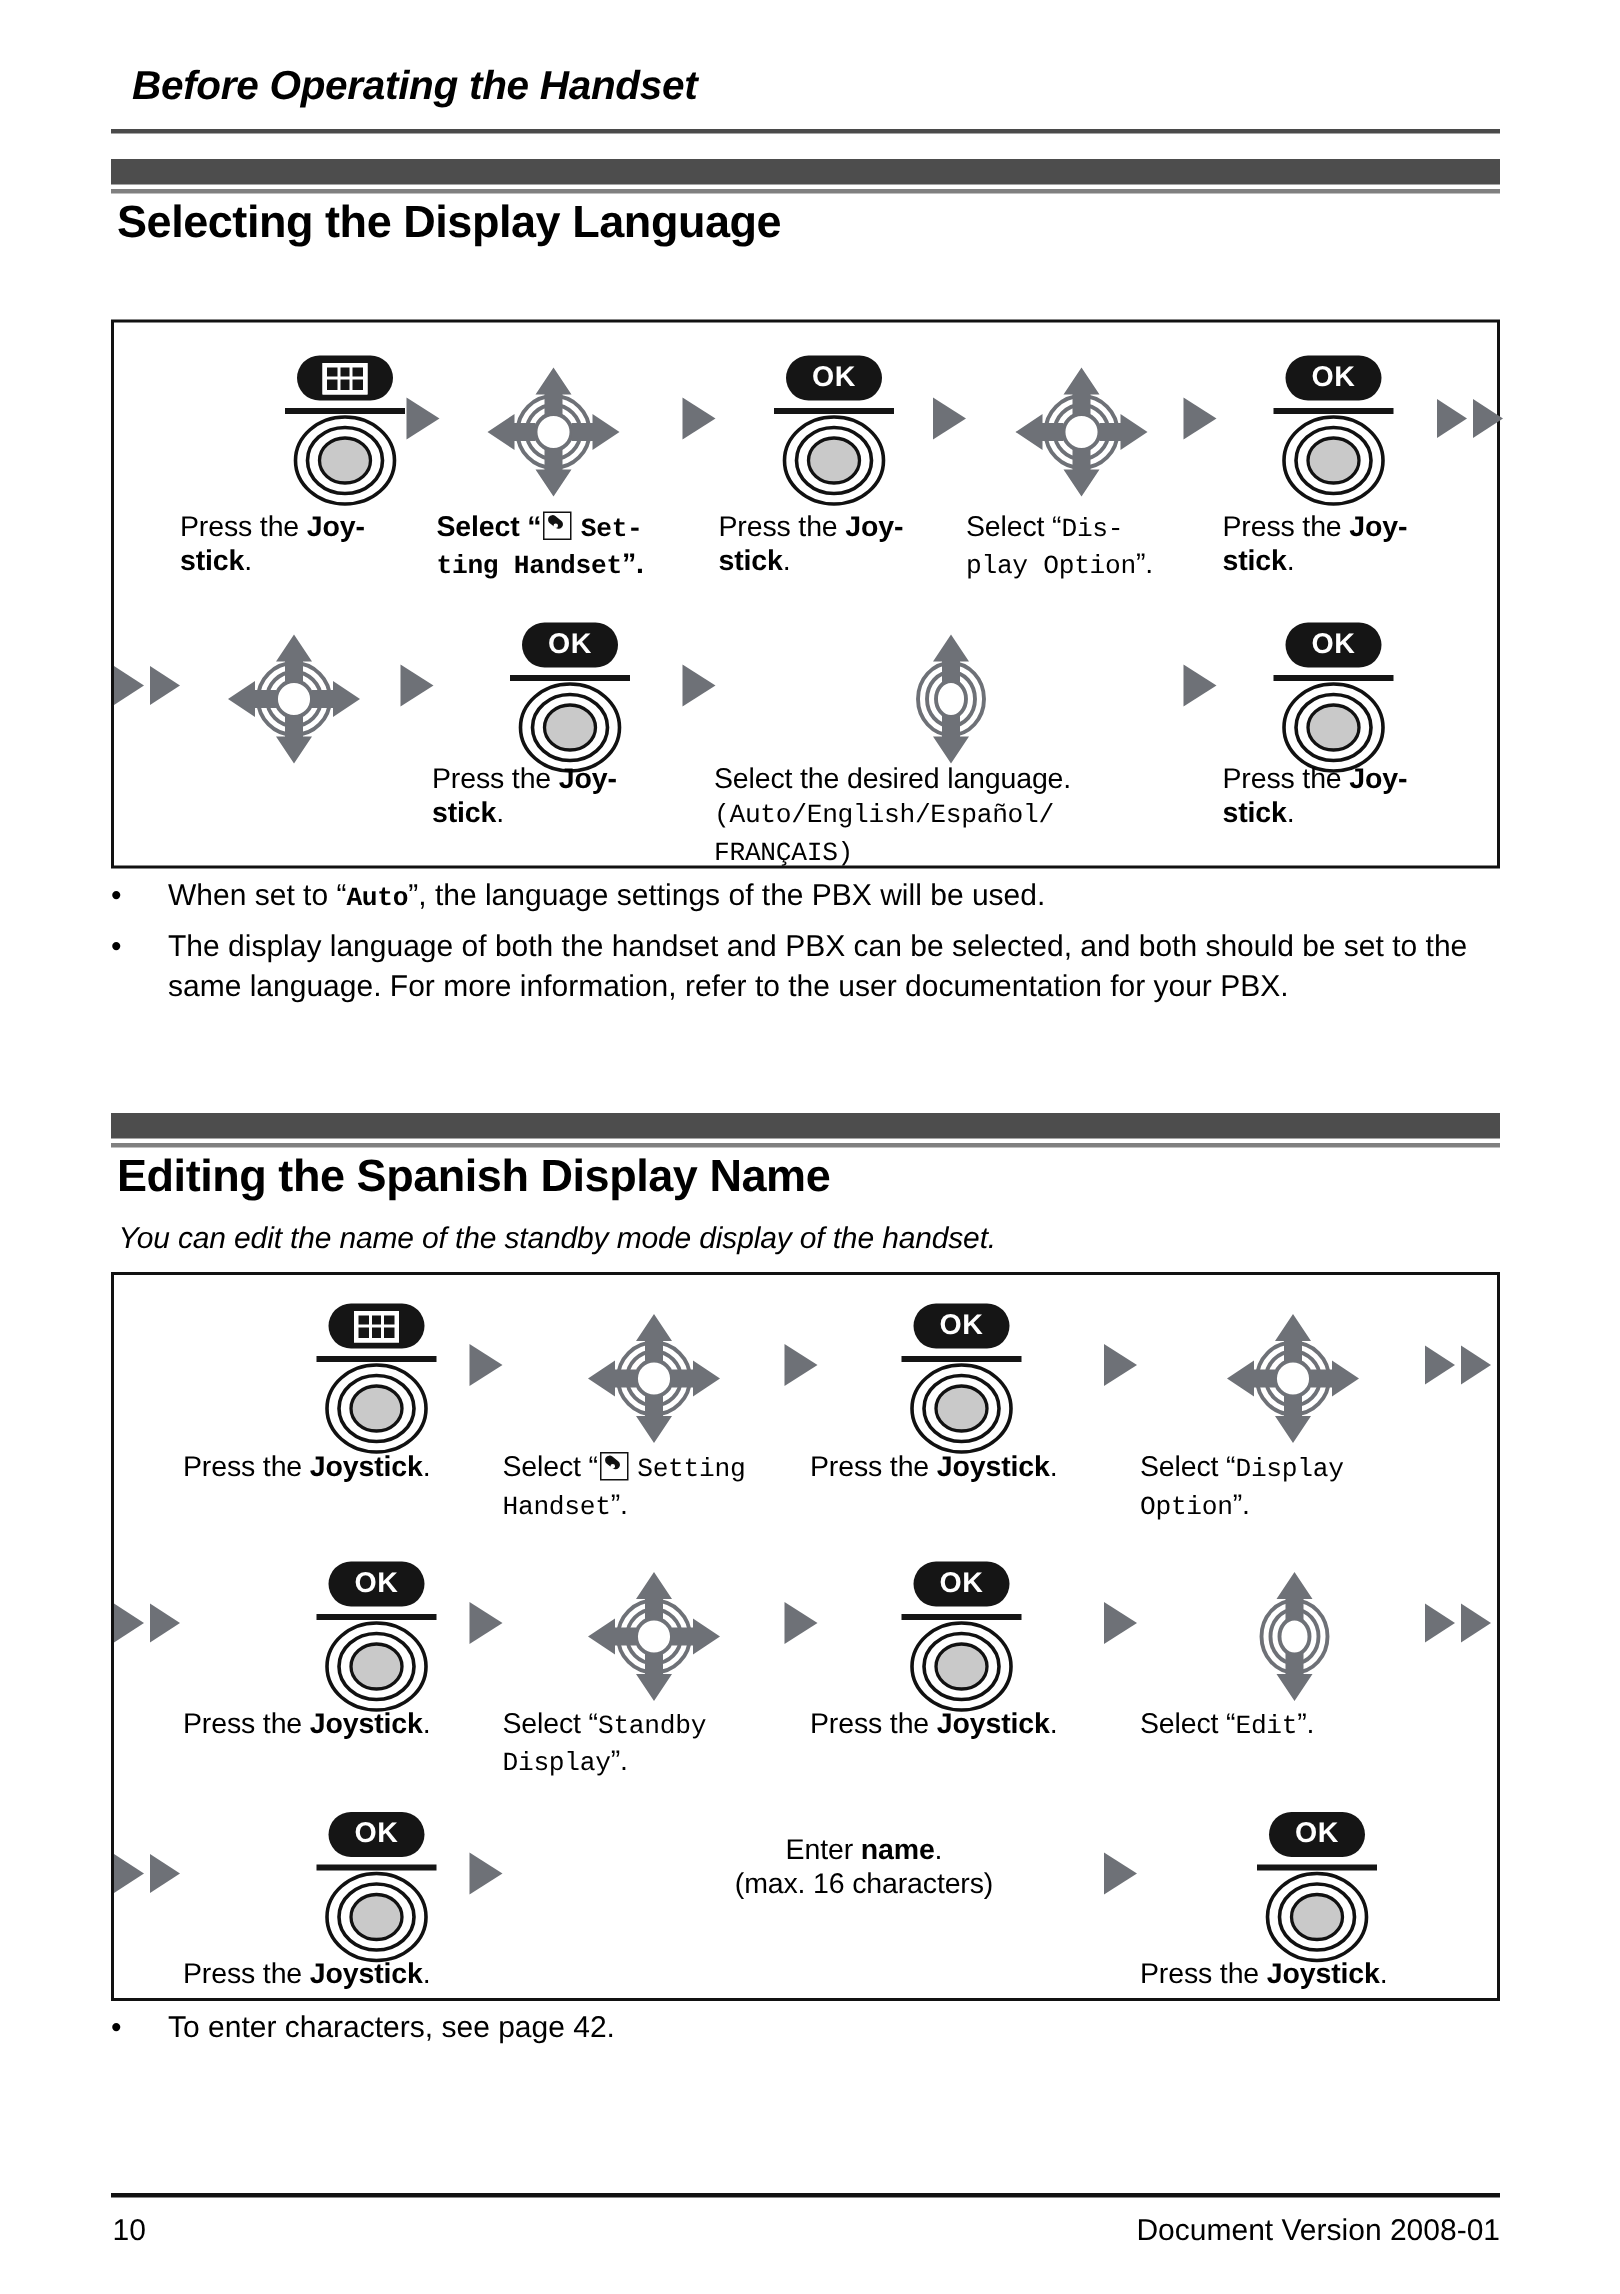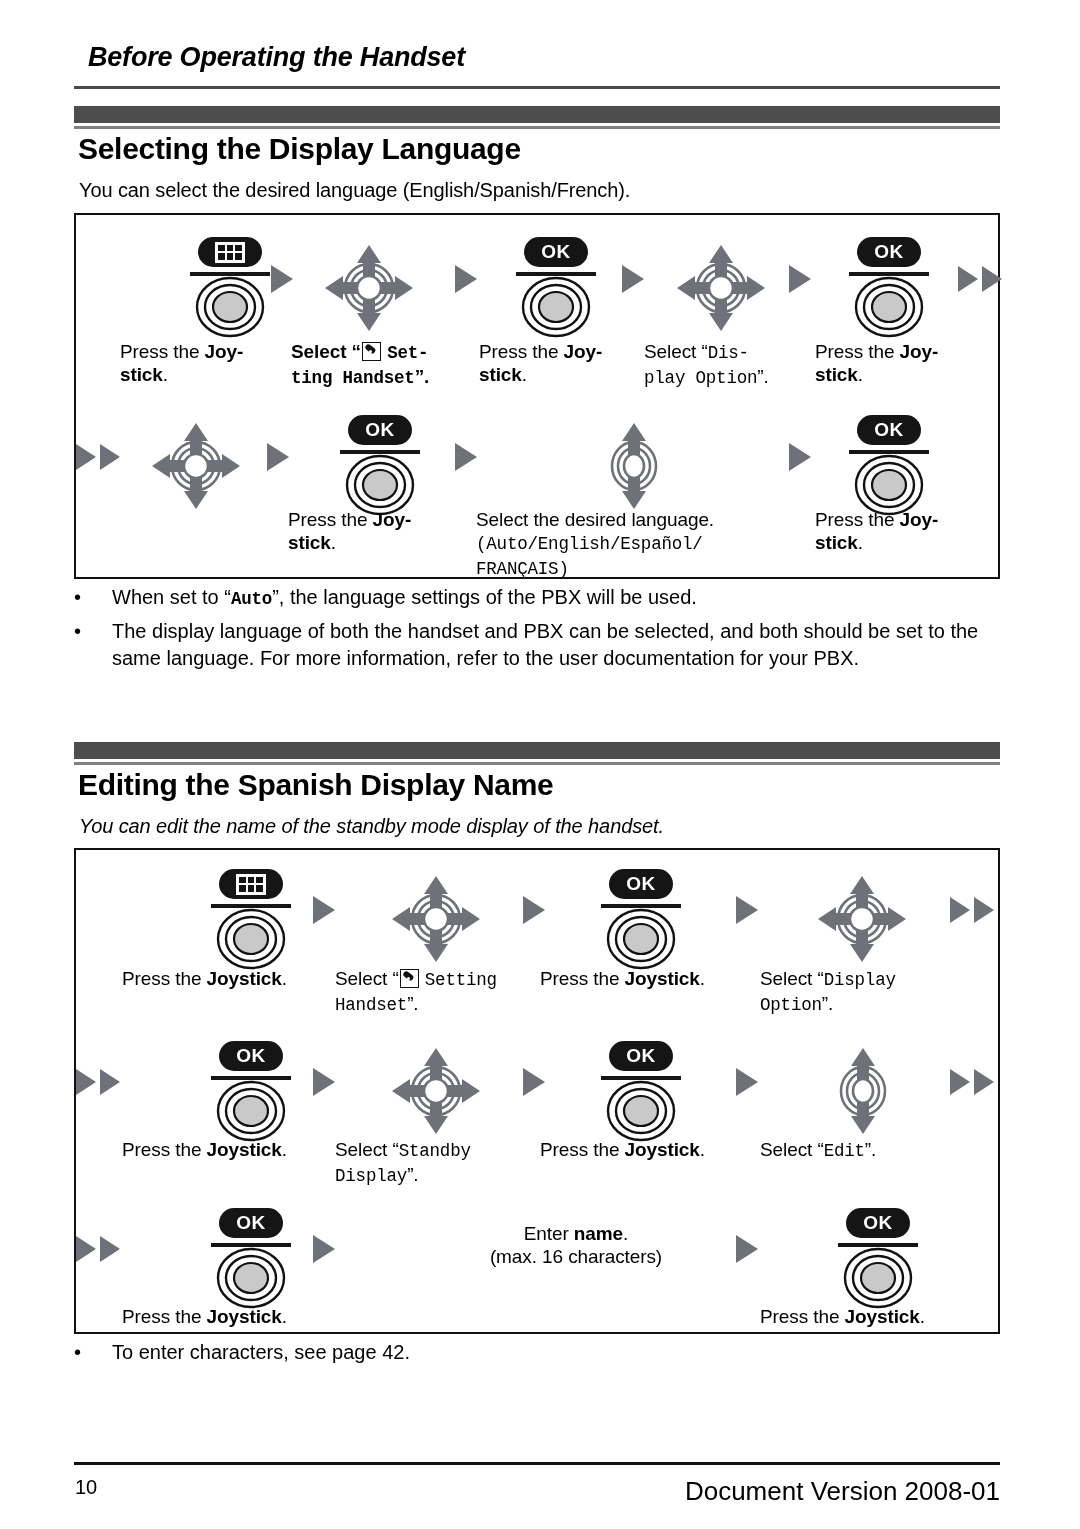--- a/index.html
+++ b/index.html
@@ -176,36 +176,35 @@
   
   .foot-rule {
     position: absolute;
     left: 74px;
     top: 1462px;
     width: 926px;
     height: 3px;
     background: #111111;
   }
   .foot-left { position: absolute; left: 75px; top: 1476px; font-size: 20px; }
-  .foot-right { position: absolute; right: 80px; top: 1476px; font-size: 26px; margin-left: 45px; }
+  .foot-right { position: absolute; right: 80px; top: 1476px; font-size: 20px; margin-left: 45px; }
 </style>
 </head>
 <body>
 
 <div class="page">
 
   <div class="running-head">Before Operating the Handset</div>
   <div class="head-rule"></div>
 
   <div class="banner" style="top:106px;">
     <div class="bar"></div>
     <div class="underline"></div>
   </div>
   <div class="sec-title" style="top:132px;">Selecting the Display Language</div>
-  <div class="sec-intro" style="top:179px;">You can select the desired language (English/Spanish/French).</div>
 
   <div class="flowbox" style="left:74px; top:213px; width:926px; height:366px;">
 
     <div class="cell" style="left:114px; top:22px;">
       <div style="display:flex;flex-direction:column;align-items:center;">
         <div class="keycap">
           <div class="grid-glyph">
             <i></i>
               <i></i>
               <i></i>

